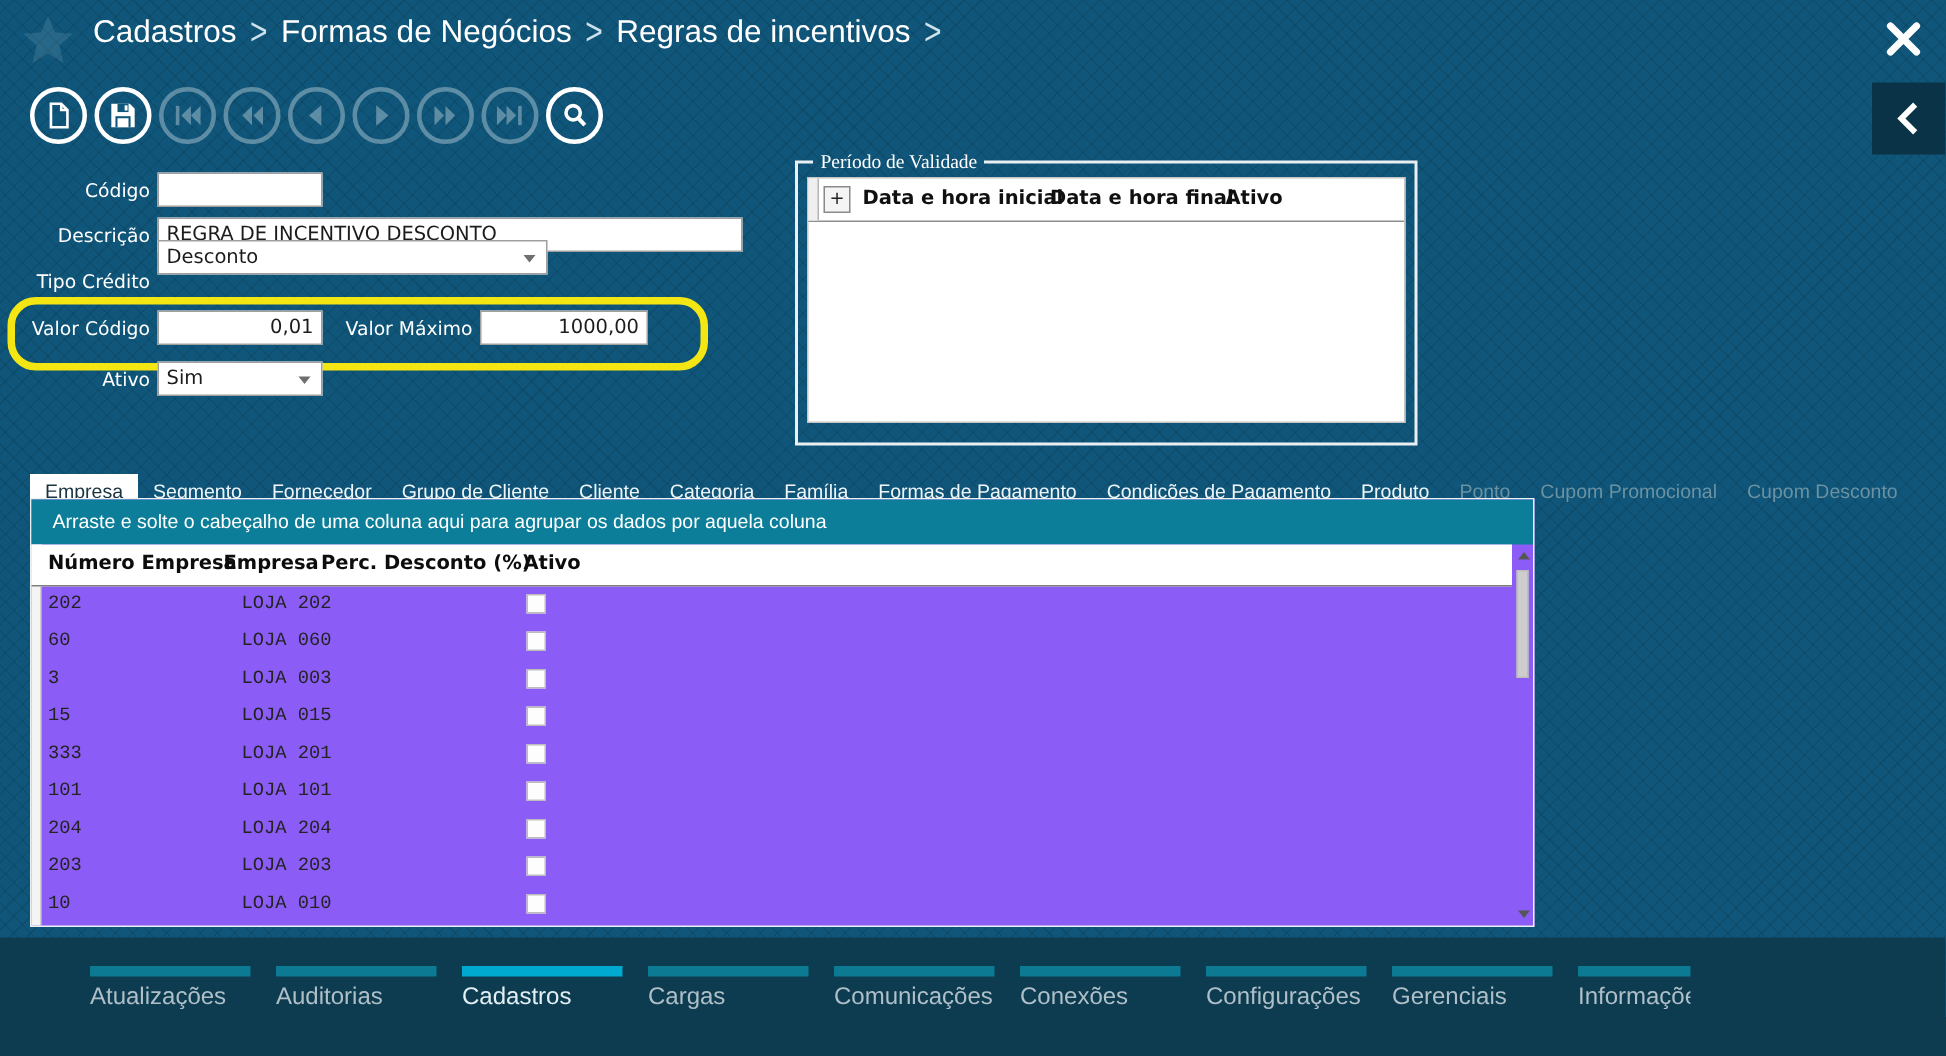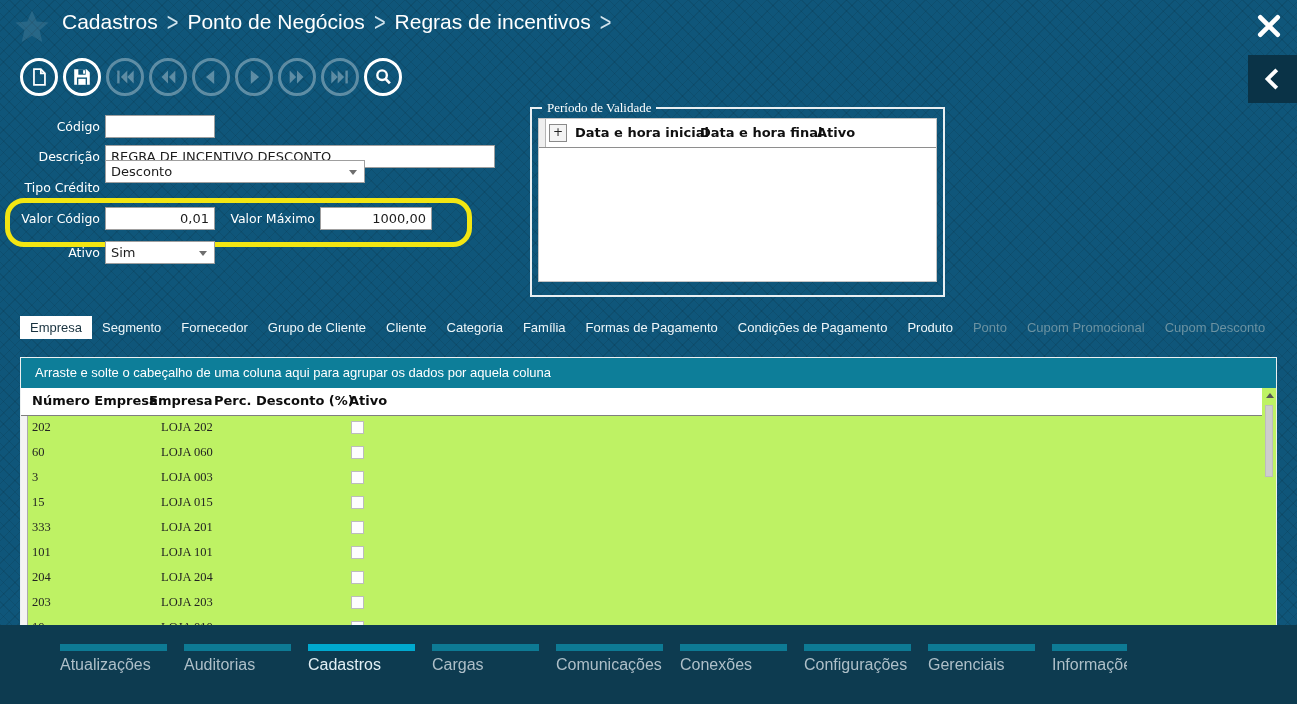--- a/index.html
+++ b/index.html
@@ -44,28 +44,28 @@
   .pcol{position:absolute;top:6px;font-family:"DejaVu Sans",sans-serif;font-weight:bold;font-size:13px;color:#101010;white-space:nowrap;}
   .pcol1{left:36px;} .pcol2{left:161px;} .pcol3{left:278px;}
 
   
   .tab-bar{left:20px;top:316px;width:1257px;height:23px;white-space:nowrap;overflow:hidden;}
   .tab{display:inline-block;padding:4px 10px 5px;font-size:13px;color:#eef6f9;cursor:default;}
   .tab.active{background:#fff;color:#18323f;}
   .tab.disabled{color:#6b92a2;}
 
   
-  .grid-wrap{left:20px;top:357px;width:1257px;height:286px;background:#bef264;border:1px solid #ecf0f1;box-sizing:border-box;}
+  .grid-wrap{left:20px;top:332px;width:1003px;height:286px;background:#8b5cf6;border:1px solid #ecf0f1;box-sizing:border-box;}
   .group-band{position:absolute;left:0;right:0;top:0;height:30px;background:#0d7e99;color:#fff;font-size:13px;line-height:30px;padding-left:14px;white-space:nowrap;}
   .thead{position:absolute;left:0;right:14px;top:30px;height:27px;background:#fff;border-bottom:1px solid #7f7f7f;}
   .hcell{position:absolute;top:5px;font-family:"DejaVu Sans",sans-serif;font-weight:bold;font-size:13px;color:#0d0d0d;white-space:nowrap;}
   .hc1{left:11px;} .hc2{left:128px;} .hc3{left:193px;} .hc4{left:328px;}
   .tbody{position:absolute;left:0;right:14px;top:57px;bottom:0;overflow:hidden;}
   .row-strip{position:absolute;left:0;top:30px;bottom:0;width:6px;background:#f4f4f4;border-right:1px solid #ababab;}
-  .trow{position:relative;height:25px;font-family:Liberation Serif, serif;font-size:12.5px;color:#232323;}
+  .trow{position:relative;height:25px;font-family:Liberation Mono, monospace;font-size:12.5px;color:#232323;}
   .trow span{position:absolute;line-height:25px;white-space:nowrap;}
   .trow .c1{left:11px;} .trow .c2{left:128px;margin-left:12px;} .trow .c3{left:193px;}
   .trow .cb{left:330px;top:6px;width:13px;height:13px;background:#fdfdfd;border:1px solid #bcbcbc;box-sizing:border-box;}
   
   .vscroll{position:absolute;right:2px;top:33px;bottom:3px;width:9px;}
   .sb-up,.sb-down{position:absolute;left:1px;width:0;height:0;border-left:4px solid transparent;border-right:4px solid transparent;}
   .sb-up{top:2px;border-bottom:5px solid #565656;}
   .sb-down{bottom:2px;border-top:5px solid #565656;}
   .sb-thumb{position:absolute;left:0;top:14px;width:8px;height:72px;background:#cdcdcd;border:1px solid #bdbdbd;box-sizing:border-box;}
 
@@ -81,21 +81,21 @@
 </head>
 <body>
 
 <svg class="abs star" viewBox="0 0 24 24">
     <polygon fill="currentColor" points="12,1.6 15,8.6 22.5,9.2 16.8,14.1 18.5,21.5 12,17.5 5.5,21.5 7.2,14.1 1.5,9.2 9,8.6"></polygon>
   </svg>
 
 <div class="abs breadcrumb">
   <span class="crumb">Cadastros</span>
   <span class="crumb-sep">&gt;</span>
-  <span class="crumb">Ponto de Negócios</span>
+  <span class="crumb">Formas de Negócios</span>
   <span class="crumb-sep">&gt;</span>
   <span class="crumb">Regras de incentivos</span>
   <span class="crumb-sep">&gt;</span>
 </div>
 
 <div class="abs close-btn">
   <svg width="26" height="26" viewBox="0 0 24 24">
       <path d="M4 4 L20 20 M20 4 L4 20" stroke="#fff" stroke-width="4.4" stroke-linecap="round"></path>
     </svg>
 </div>

